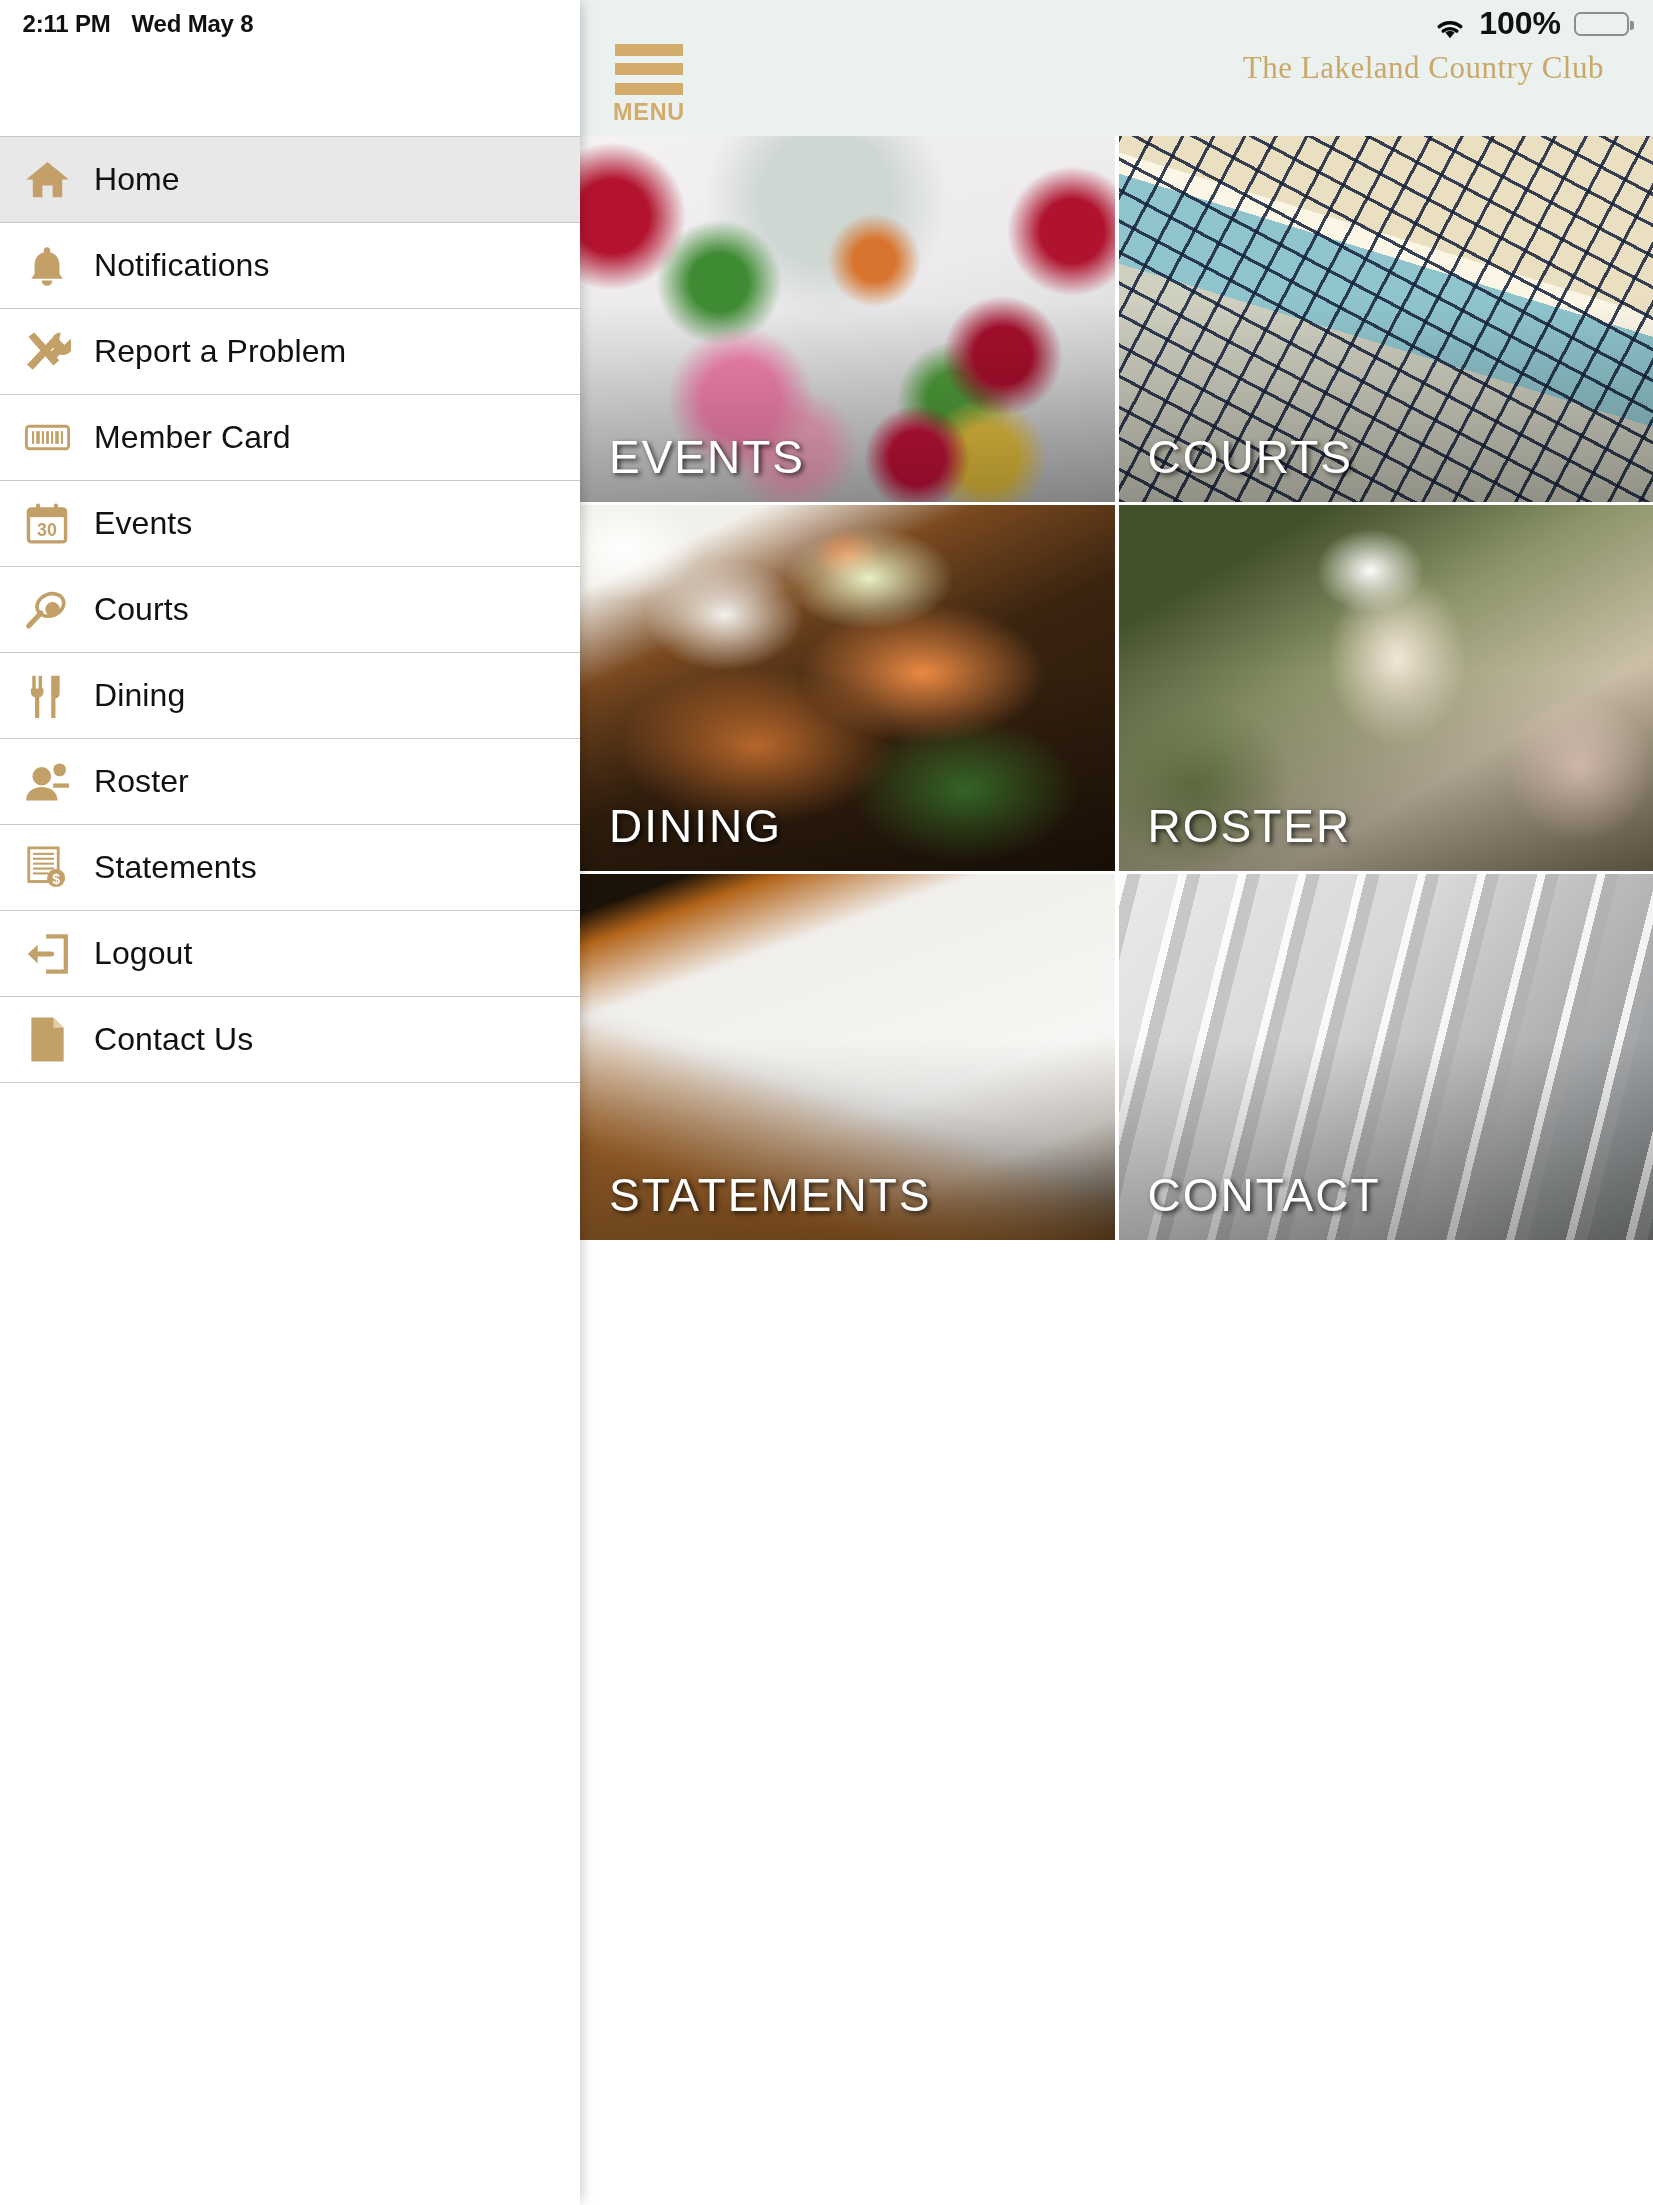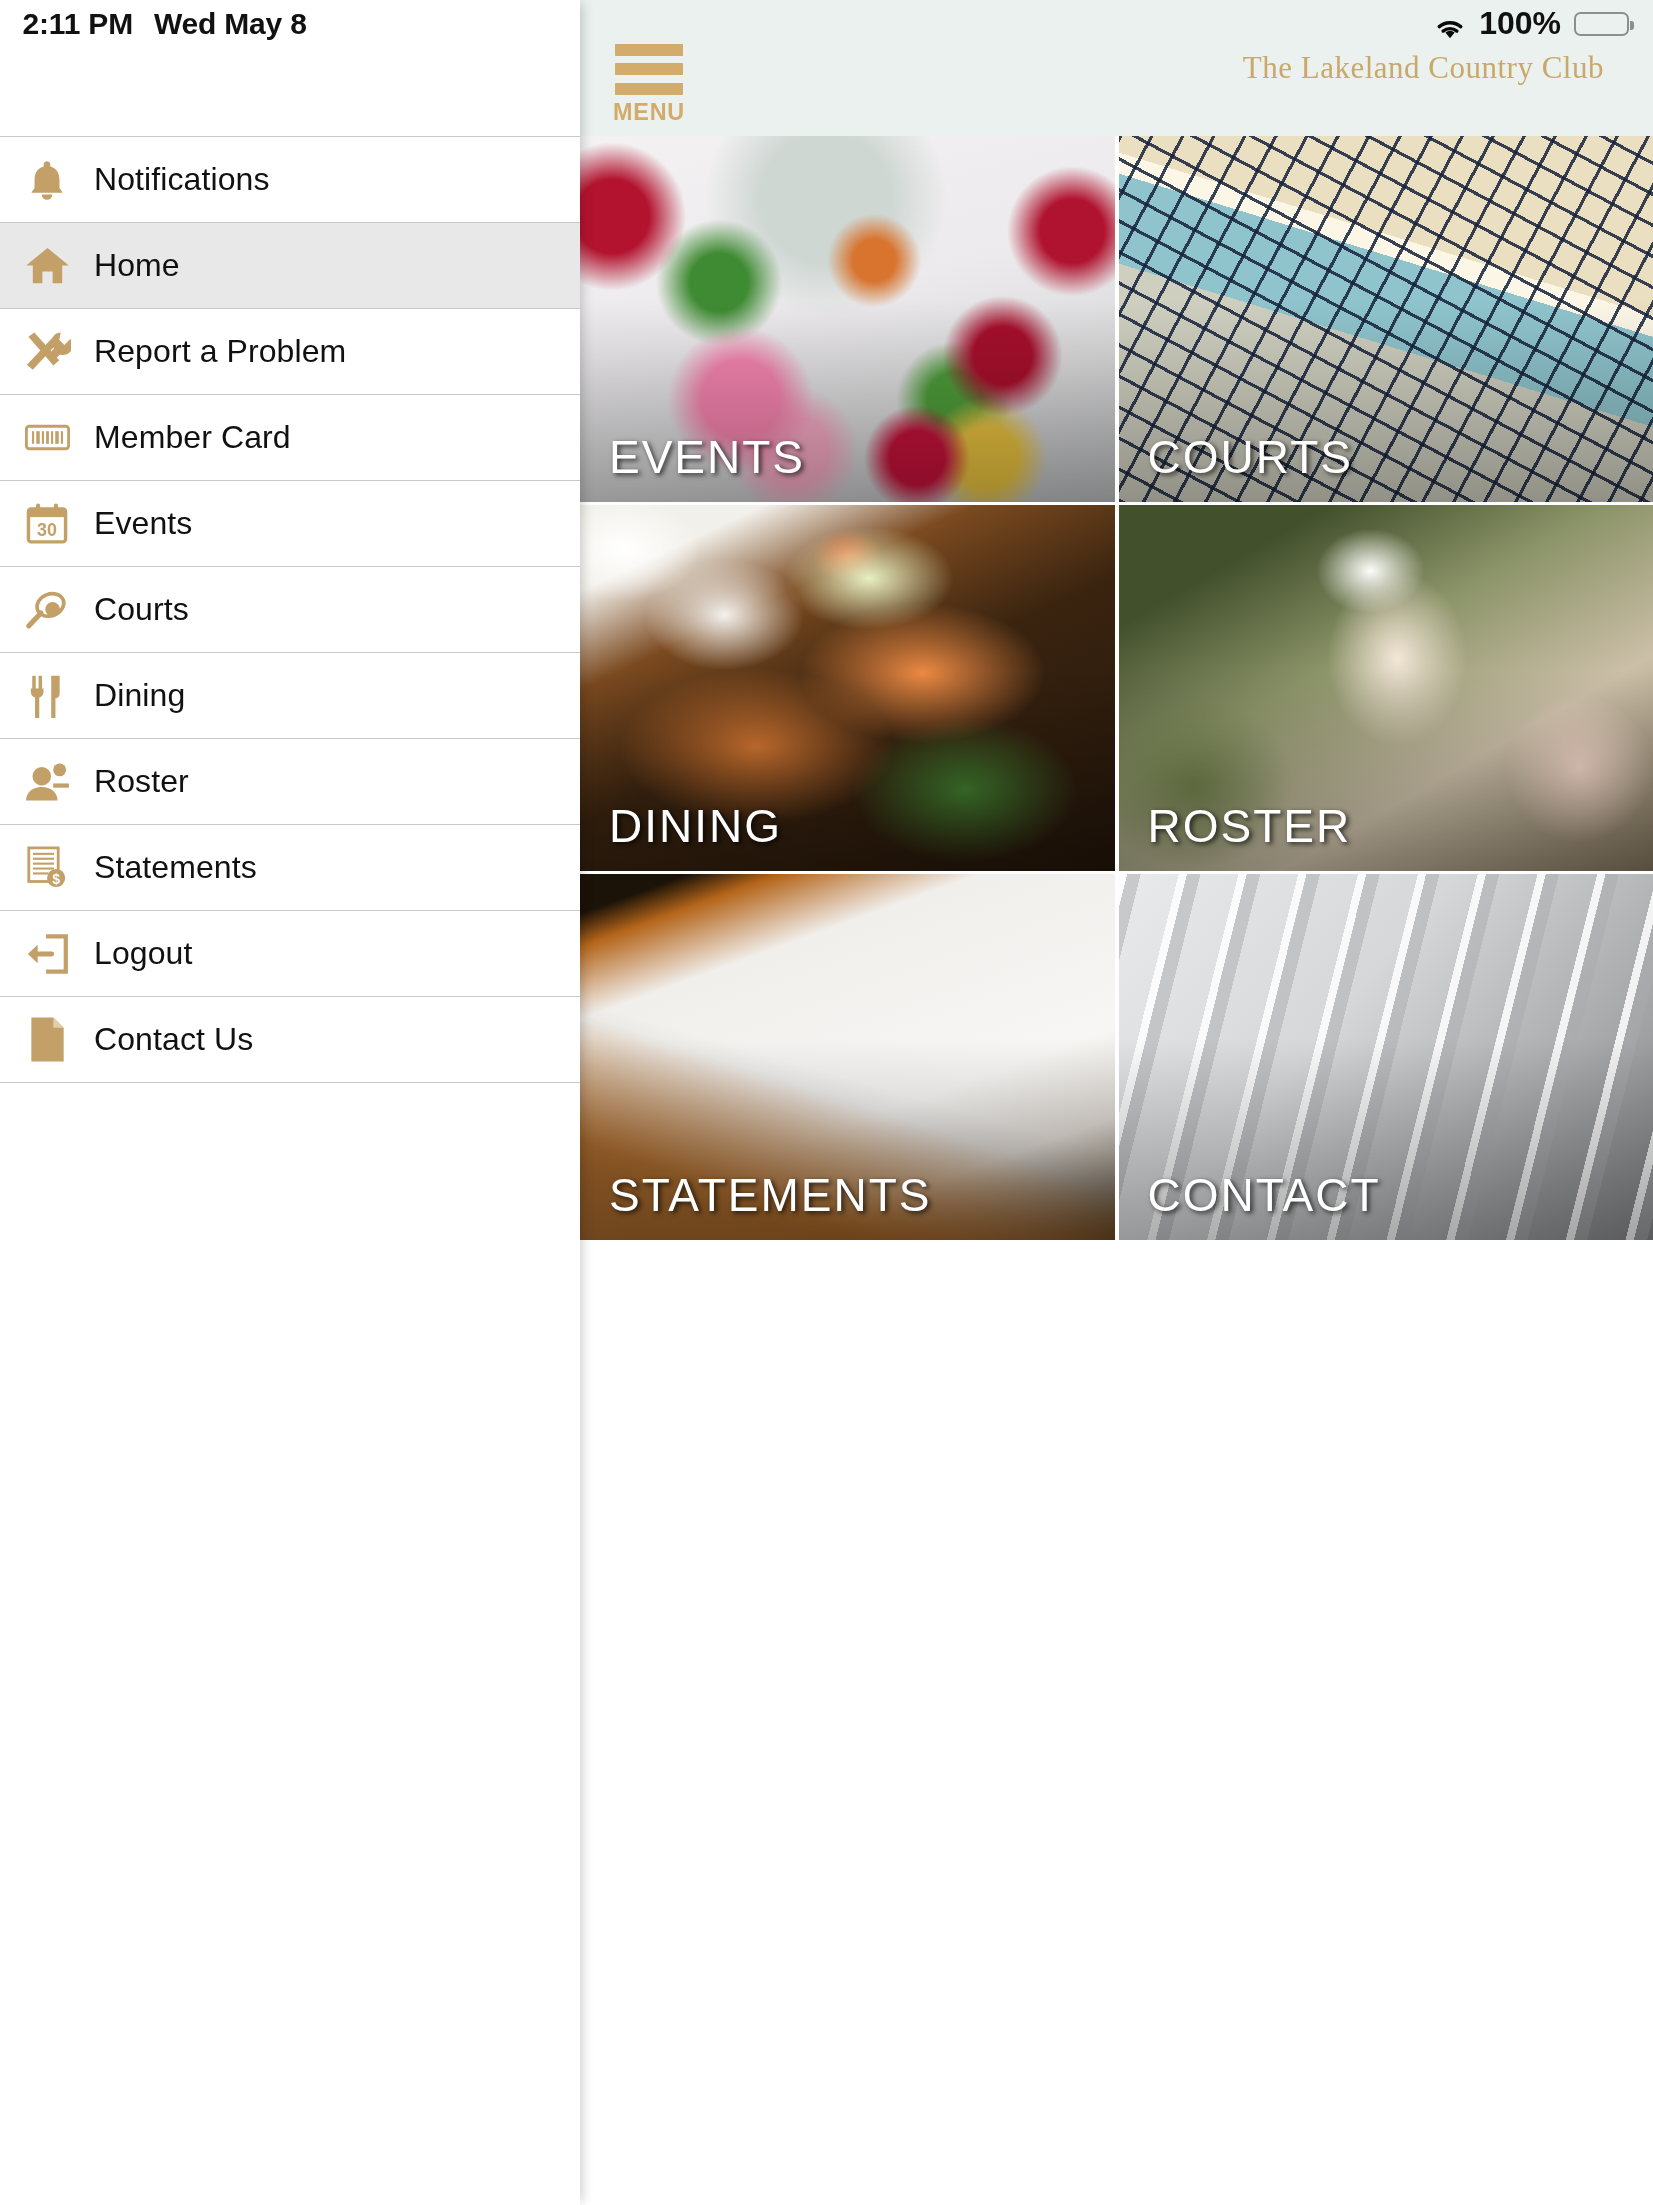--- a/index.html
+++ b/index.html
@@ -12,21 +12,21 @@
   #app { position: relative; width: 1653px; height: 2205px; background: #fff; }
 
   
   .statusbar {
     position: absolute; top: 0; left: 0; width: 1653px; height: 47px;
     z-index: 40; pointer-events: none;
   }
   .sb-left {
     position: absolute; left: 22.6px; top: 0; height: 47px;
     display: flex; align-items: center; gap: 21px;
-    font-size: 30px; font-weight: 700; color: #111; letter-spacing: -0.2px;
+    font-size: 24px; font-weight: 700; color: #111; letter-spacing: -0.2px;
   }
   .sb-right {
     position: absolute; right: 24px; top: 0; height: 47px;
     display: flex; align-items: center; gap: 13px;
     font-size: 32px; font-weight: 600; color: #111;
   }
   .wifi-icon { width: 32px; height: 24px; position: relative; display: block; }
   .batt {
     width: 55px; height: 24px; border: 2.4px solid #8b8f8d; border-radius: 6.5px;
     position: relative; padding: 2.4px; background: transparent;
@@ -222,36 +222,36 @@
         <div class="shade"></div>
         <div class="caption">CONTACT</div>
       </div>
     </div>
 
   </div>
 
   <div class="sidebar">
     <div class="sidebar-spacer"></div>
     <div class="menu-list" id="menu-list">
+        <div class="menu-item active">
+          <div class="mi-icon">
+            <svg width="47" height="47" viewBox="0 0 64 64">
+              <path d="M32 8 L61 32 L52 32 L52 56 L39 56 L39 40 L25 40 L25 56 L12 56 L12 32 L3 32 Z" fill="#c2a068"></path>
+            </svg>
+          </div>
+          <div class="mi-label">Home</div>
+        </div>
         <div class="menu-item">
           <div class="mi-icon">
             <svg width="42" height="47" viewBox="0 0 64 64">
               <path d="M32 4c3 0 5 2 5 5v3c9 2 14 10 14 20v13l5 7H8l5-7V32c0-10 5-18 14-20V9c0-3 2-5 5-5z" fill="#c2a068"></path>
               <path d="M24 55a8 8 0 0 0 16 0z" fill="#c2a068"></path>
             </svg>
           </div>
           <div class="mi-label">Notifications</div>
-        </div>
-        <div class="menu-item active">
-          <div class="mi-icon">
-            <svg width="47" height="47" viewBox="0 0 64 64">
-              <path d="M32 8 L61 32 L52 32 L52 56 L39 56 L39 40 L25 40 L25 56 L12 56 L12 32 L3 32 Z" fill="#c2a068"></path>
-            </svg>
-          </div>
-          <div class="mi-label">Home</div>
         </div>
         <div class="menu-item">
           <div class="mi-icon">
             <svg width="47" height="47" viewBox="0 0 64 64">
               <g fill="#c2a068">
                 <path d="M6 12l8-6 34 38-8 7z"></path>
                 <path d="M4 50l34-36 8 6-34 37z"></path>
                 <path d="M50 6a13 13 0 0 0-9 22l-5 5 8 8 5-5a13 13 0 0 0 14-21l-8 8-7-7z"></path>
               </g>
             </svg>

